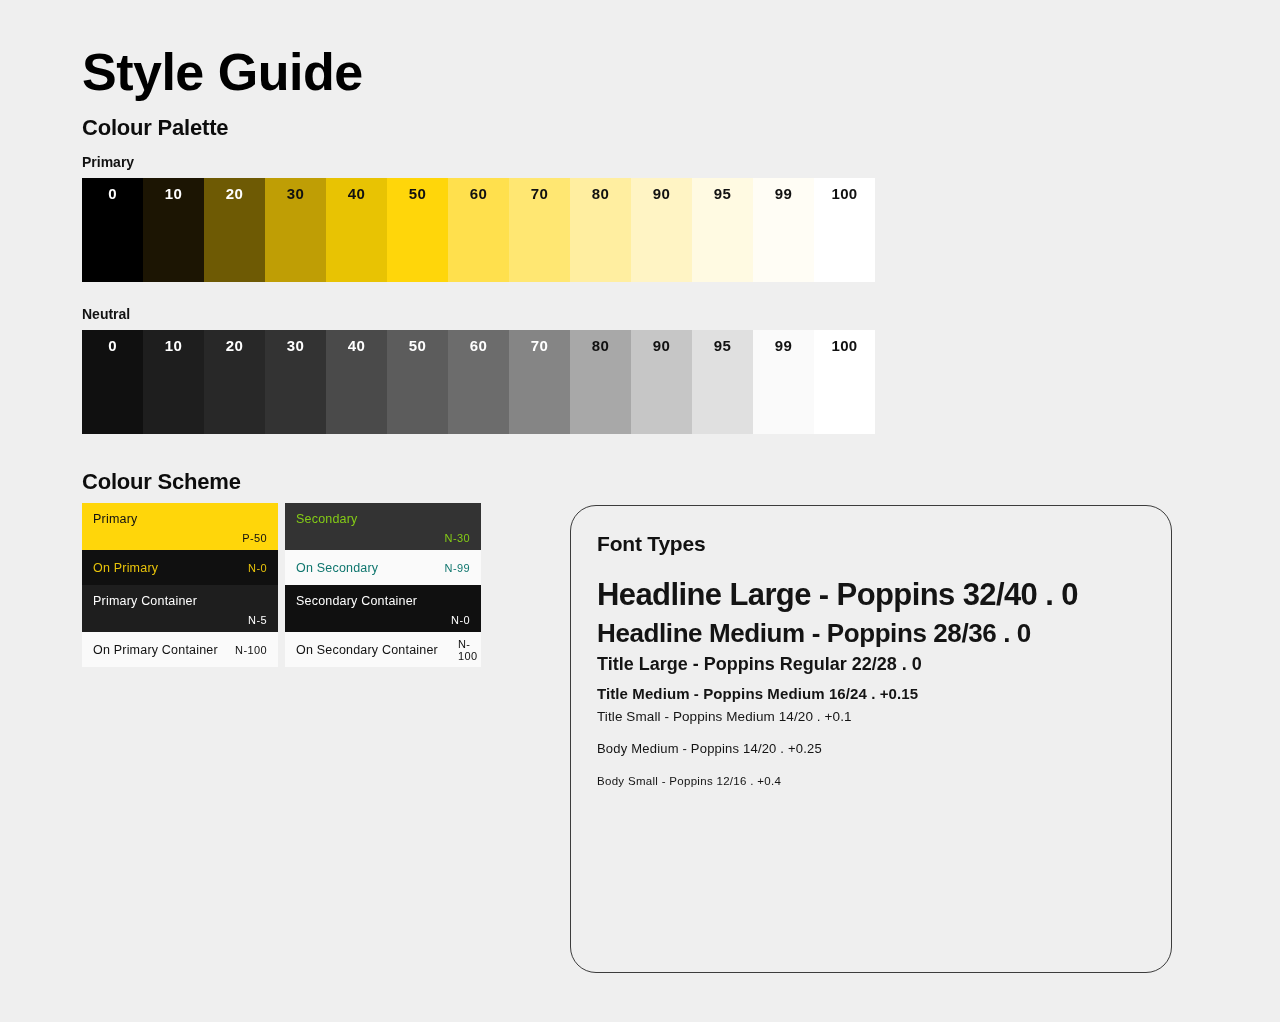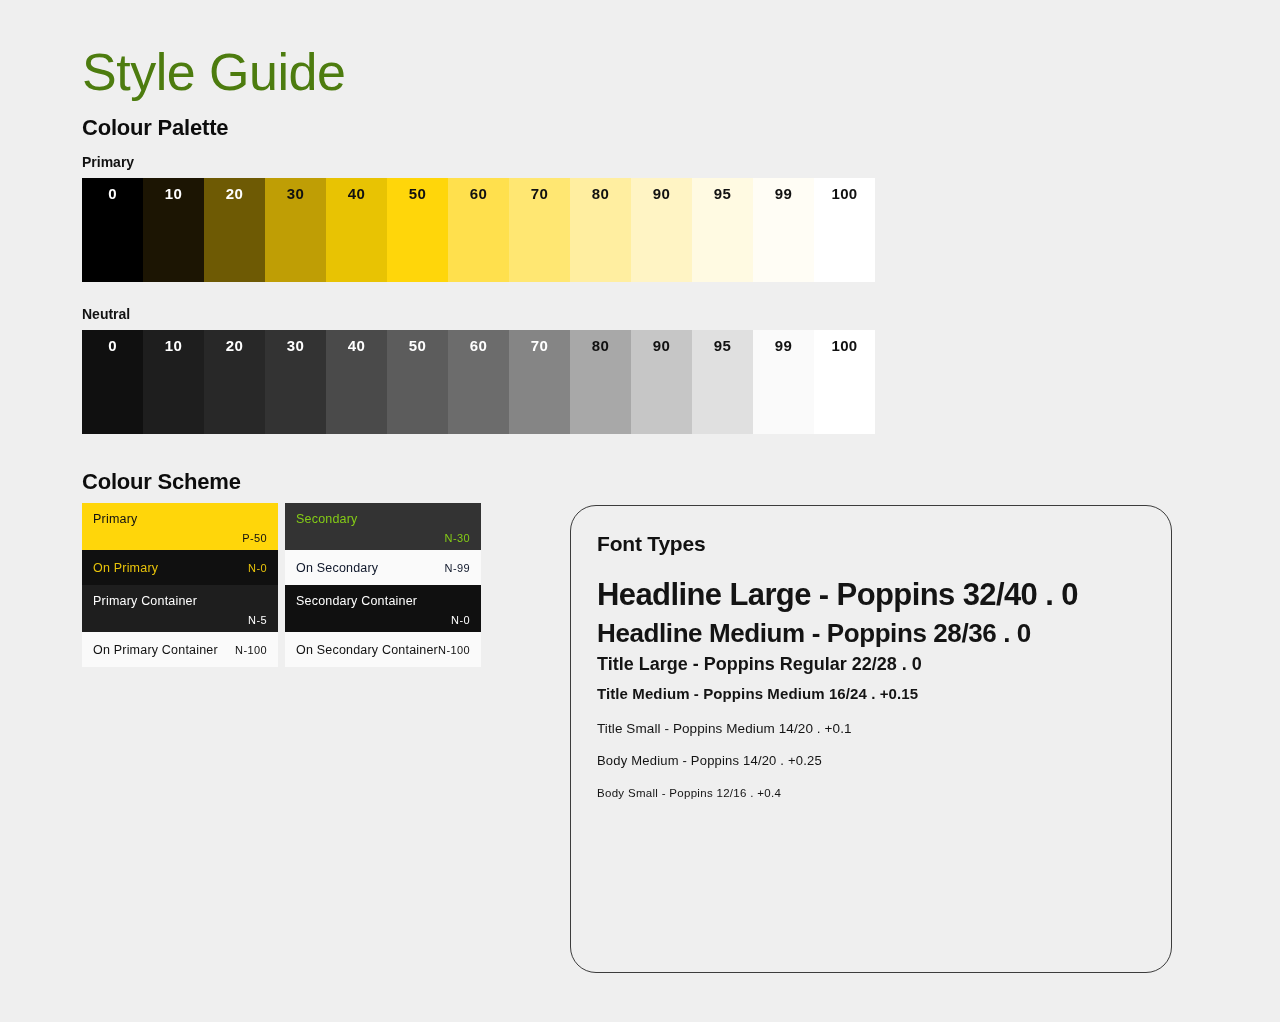--- a/index.html
+++ b/index.html
@@ -12,27 +12,27 @@
     color: #111111;
     overflow: hidden;
     position: relative;
   }
 
   .page { position: absolute; left: 82px; top: 0; width: 1120px; }
 
   
   .main-title {
     font-size: 52px;
-    font-weight: 400;
+    font-weight: 700;
     letter-spacing: -0.5px;
     line-height: 1;
     position: absolute;
     left: 0;
     top: 46px;
-    color: #4d7c0f;
+    color: #000000;
   }
   .section-title {
     font-size: 22px;
     font-weight: 700;
     letter-spacing: -0.2px;
     color: #0d0d0d;
     position: absolute;
     left: 0;
   }
   #sec-palette { top: 115px; }
@@ -138,21 +138,21 @@
     font-weight: 700;
     letter-spacing: -0.2px;
     margin-bottom: 18px;
   }
   .fs-line { color: #141414; white-space: nowrap; }
   .fs-hl-large  { font-size: 31px; font-weight: 700; letter-spacing: -0.6px; line-height: 1.34; }
   .fs-hl-medium { font-size: 26px; font-weight: 700; letter-spacing: -0.4px; line-height: 1.38; }
   .fs-hl-small  { font-size: 22px; font-weight: 500; letter-spacing: -0.2px; line-height: 1.5; }
   .fs-ti-large  { font-size: 18px; font-weight: 700; letter-spacing: 0px;   line-height: 1.5; }
   .fs-ti-medium { font-size: 15px; font-weight: 700; letter-spacing: 0.1px; line-height: 1.6; margin-top: 4px; }
-  .fs-ti-small  { font-size: 13.5px; font-weight: 400; letter-spacing: 0.1px; line-height: 1.6; margin-top: 12px; }
+  .fs-ti-small  { font-size: 13.5px; font-weight: 400; letter-spacing: 0.1px; line-height: 1.6; margin-top: 0; }
   .fs-bd-large  { font-size: 15.5px; font-weight: 400; letter-spacing: 0.35px; line-height: 1.6; margin-top: 22px; }
   .fs-bd-medium { font-size: 13px; font-weight: 400; letter-spacing: 0.2px; line-height: 1.6; margin-top: 11px; }
   .fs-bd-small  { font-size: 11.5px; font-weight: 400; letter-spacing: 0.3px; line-height: 1.6; margin-top: 12px; }
 </style>
 </head>
 <body>
 
 <div class="page">
 
   <h1 class="main-title">Style Guide</h1>
@@ -266,29 +266,29 @@
         <div class="scheme-row compact" style="background: rgb(250, 250, 250); color: rgb(17, 17, 17);">
           <span class="row-name">On Primary Container</span>
           <span class="row-token">N-100</span>
         </div>
       </div>
     <div class="scheme-card secondary" id="card-secondary">
         <div class="scheme-row tall" style="background: rgb(51, 51, 51); color: #84cc16;">
           <span class="row-name">Secondary</span>
           <span class="row-token">N-30</span>
         </div>
-        <div class="scheme-row compact" style="background: rgb(250, 250, 250); color: #0f172a;">
+        <div class="scheme-row compact" style="background: rgb(250, 250, 250); color: #0f766e;">
           <span class="row-name">On Secondary</span>
           <span class="row-token">N-99</span>
         </div>
         <div class="scheme-row tall" style="background: rgb(16, 16, 16); color: rgb(255, 255, 255);">
           <span class="row-name">Secondary Container</span>
           <span class="row-token">N-0</span>
         </div>
-        <div class="scheme-row compact" style="background: rgb(250, 250, 250); color: rgb(17, 17, 17);">
+        <div class="scheme-row compact" style="background: rgb(250, 250, 250); color: rgb(17, 17, 17); gap: 20px;">
           <span class="row-name">On Secondary Container</span>
           <span class="row-token">N-100</span>
         </div>
       </div>
   </div>
 
   <div class="font-card">
     <div class="font-card-title">Font Types</div>
     <div id="font-specimens">
         <div class="fs-line fs-hl-large">Headline Large - Poppins 32/40 . 0</div>

